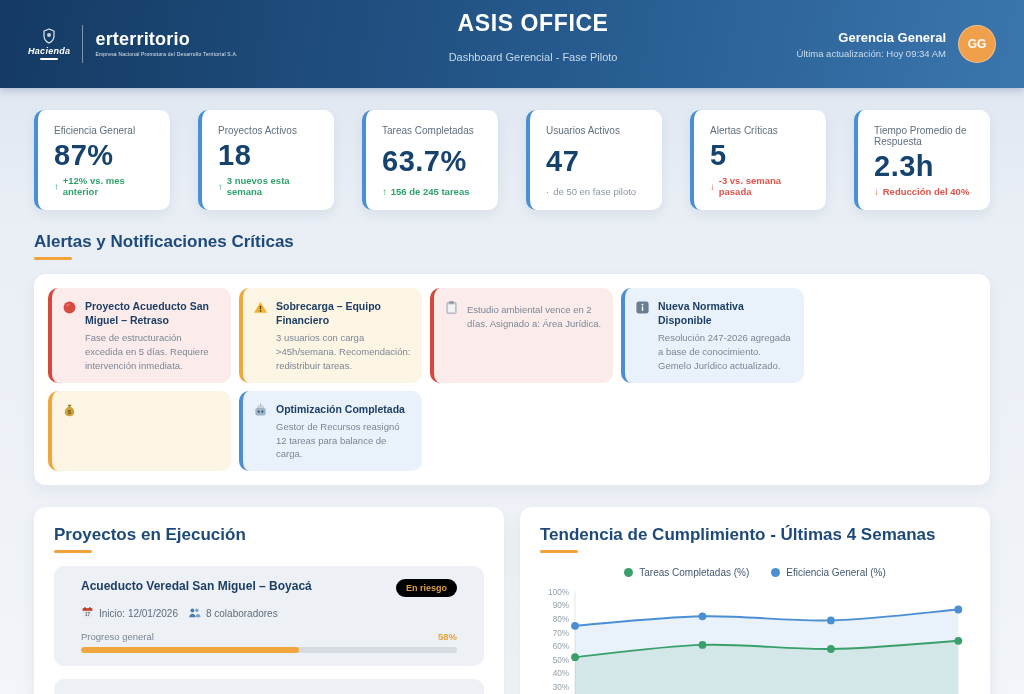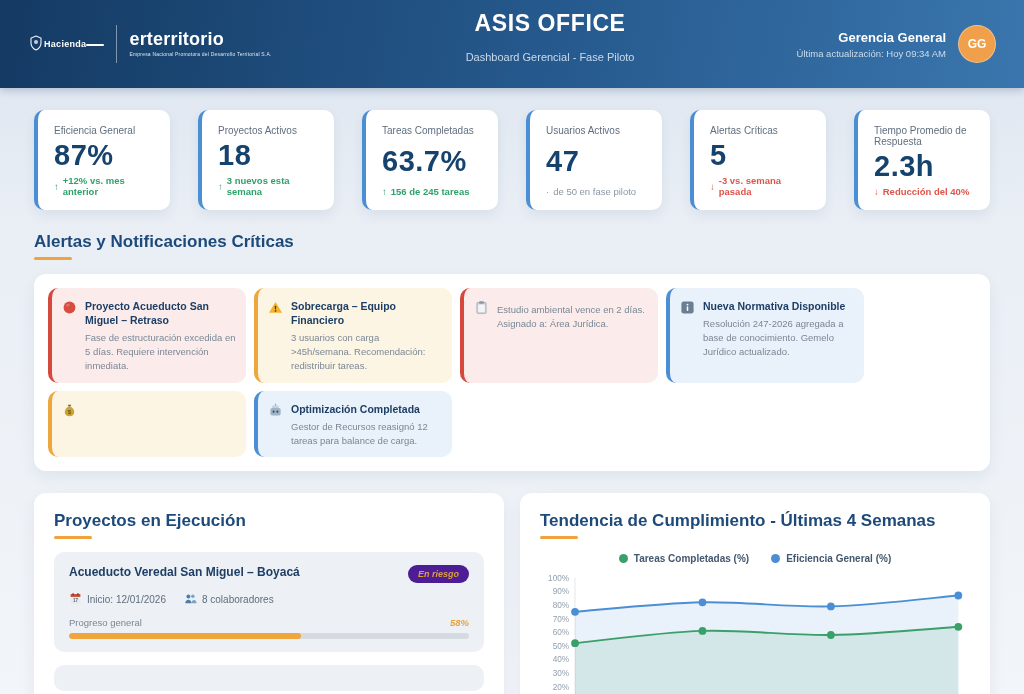--- a/index.html
+++ b/index.html
@@ -14,21 +14,21 @@
     color:var(--navy);
   }
   
   header{
     height:88px;
     background:linear-gradient(100deg,#143a63 0%,#265a8e 55%,#3a76ad 100%);
     display:flex;align-items:center;padding:0 28px;color:#fff;
     box-shadow:0 2px 8px rgba(20,50,90,.25);
   }
   .brand{display:flex;align-items:center;gap:12px;}
-  .brand-hacienda{display:flex;flex-direction:row;align-items:center;font-size:9px;font-weight:bold;letter-spacing:.3px;}
+  .brand-hacienda{display:flex;flex-direction:column;align-items:center;font-size:9px;font-weight:bold;letter-spacing:.3px;font-style:italic;}
   .brand-hacienda .crest{width:16px;height:16px;margin-bottom:2px;opacity:.95;}
   .brand-hacienda .h-underline{width:18px;height:2px;background:#fff;margin-top:2px;border-radius:1px;}
   .brand-divider{width:1px;height:38px;background:rgba(255,255,255,.45);}
   .brand-et{display:flex;flex-direction:column;line-height:1.1;}
   .et-name{font-size:18px;font-weight:bold;letter-spacing:.2px;}
   .et-tag{font-size:5px;opacity:.85;margin-top:2px;letter-spacing:.2px;}
   .title-block{margin-left:32px;flex:1;align-self:flex-start;padding-top:10px;text-align:center;}
   .title-block h1{font-size:23px;font-weight:bold;letter-spacing:.6px;}
   .title-block .subtitle{font-size:11px;color:#c9daeb;margin-top:14px;}
   .user-block{display:flex;align-items:center;gap:12px;}
@@ -60,52 +60,52 @@
   
   h2.section-title{font-size:17px;font-weight:bold;color:var(--navy);}
   .title-underline{width:38px;height:3px;background:var(--accent-orange);border-radius:2px;margin-top:5px;}
   .alerts-section{margin-top:22px;}
   .alerts-panel{
     margin-top:14px;background:#fff;border-radius:12px;padding:14px;
     box-shadow:0 6px 16px rgba(30,60,100,.07);
     display:flex;flex-wrap:wrap;gap:8px;
   }
   .alert-card{
-    width:198px;border-radius:10px;border-left:4px solid;padding:11px 10px 10px 10px;
+    width:183px;border-radius:10px;border-left:4px solid;padding:11px 10px 10px 10px;
     display:flex;gap:8px;cursor:pointer;
   }
   .alert-card.critical{background:#fbeceb;border-color:#d6473c;}
   .alert-card.warning{background:#fdf5e4;border-color:#eda73c;border-radius:10px;}
   .alert-card.info{background:#e9f1fa;border-color:#4a8fd4;}
   .alert-icon{width:15px;height:15px;flex:none;margin-top:1px;}
   .alert-icon svg{width:100%;height:100%;display:block;}
   .alert-title{font-size:10.5px;font-weight:bold;color:#1d3f66;line-height:1.35;}
   .alert-body{font-size:9.5px;color:#7a8795;line-height:1.45;margin-top:4px;}
   
   .bottom-grid{display:flex;gap:16px;margin-top:22px;}
   .panel{
     flex:1;background:#fff;border-radius:12px;padding:18px 20px;
     box-shadow:0 6px 16px rgba(30,60,100,.07);height:300px;
   }
-  .project-card{background:#edf0f4;border-radius:10px;padding:13px 15px;margin-top:13px;cursor:pointer;}
+  .project-card{background:#edf0f4;border-radius:10px;padding:13px 27px;margin-top:13px;cursor:pointer;}
   .project-head{display:flex;justify-content:space-between;align-items:flex-start;gap:8px;}
   .project-name{font-size:12px;font-weight:bold;color:#1d3f66;}
   .status-badge{font-size:9px;font-weight:bold;padding:4px 10px;border-radius:10px;white-space:nowrap;}
-  .status-badge.risk{background:#4c1d95;color:#dd9f3f;font-style:italic;}
-  .project-meta{display:flex;gap:18px;margin-top:9px;font-size:10px;color:#5f6e7e;align-items:center;}
+  .status-badge.risk{background:#000000;color:#dd9f3f;}
+  .project-meta{display:flex;gap:10px;margin-top:9px;font-size:10px;color:#5f6e7e;align-items:center;}
   .meta-item{display:flex;gap:5px;align-items:center;}
   .meta-item svg{width:13px;height:13px;}
   .progress-row{display:flex;justify-content:space-between;font-size:9.5px;color:#7a8795;margin-top:10px;}
   .progress-pct{font-weight:bold;}
-  .progress-pct.risk{color:#e8a33d;font-style:italic;}
+  .progress-pct.risk{color:#e8a33d;}
   .progress-track{height:6px;background:#d6dbe2;border-radius:3px;margin-top:5px;overflow:hidden;}
   .progress-fill{height:100%;border-radius:3px;}
   .progress-fill.orange{background:#f0a63c;}
   
-  .chart-legend{display:flex;justify-content:center;gap:22px;margin-top:14px;font-weight:bold;}
+  .chart-legend{display:flex;justify-content:center;gap:22px;margin-top:14px;}
   .legend-item{display:flex;align-items:center;gap:6px;font-size:10px;color:#42586f;}
   .legend-dot{width:9px;height:9px;border-radius:50%;}
   .chart-host{margin-top:6px;}
   .chart-host svg{display:block;width:100%;}
   .tick-label{font-size:8.5px;fill:#93a0ad;}
   .x-label{font-size:9px;fill:#5a6b7d;}
 </style>
 </head>
 <body>
 

